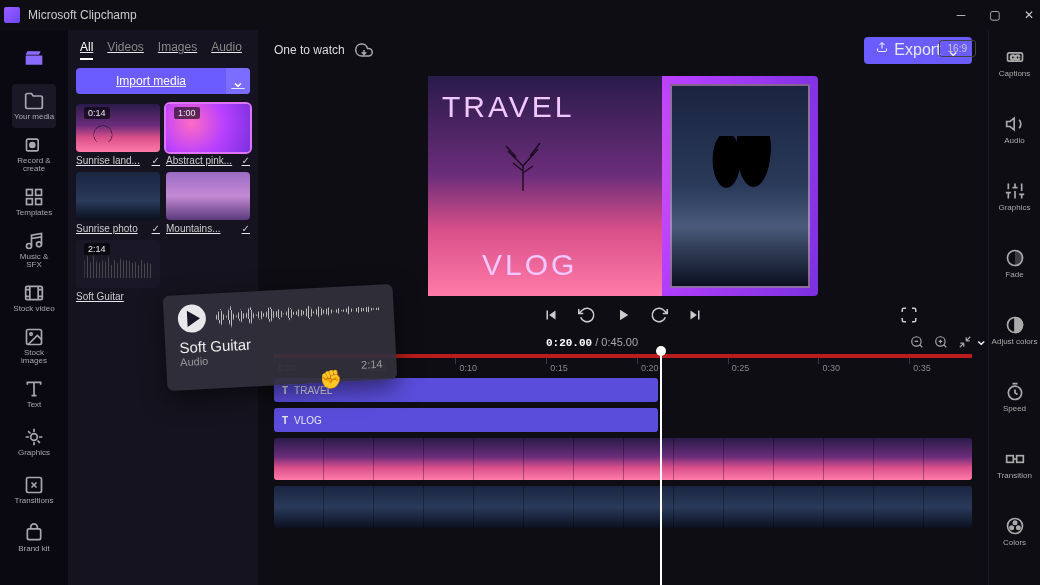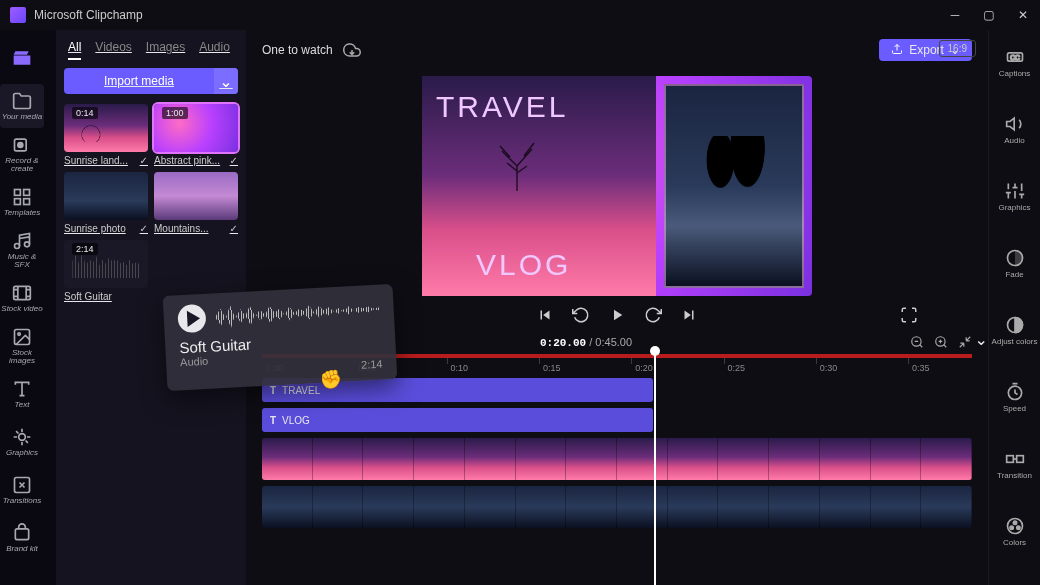--- a/index.html
+++ b/index.html
@@ -1,24 +1,24 @@
 <!DOCTYPE html>
 <html><head>
 <meta charset="utf-8">
 <style>
 *{margin:0;padding:0;box-sizing:border-box;font-family:'Segoe UI',Arial,sans-serif;}
 body{background:#0e0d14;color:#e8e8ec;overflow:hidden;width:1040px;height:585px;}
 .app{display:flex;flex-direction:column;width:1040px;height:585px;}
-.titlebar{height:30px;display:flex;align-items:center;padding:0 10px;background:#0e0d14;}
+.titlebar{height:30px;display:flex;align-items:center;padding:0 4px;background:#0e0d14;}
 .titlebar .logo{width:16px;height:16px;background:linear-gradient(135deg,#9d5cff,#6b46ff);border-radius:2px;margin-right:8px;}
 .titlebar .title{font-size:12px;color:#ccc;}
 .titlebar .winctrl{margin-left:auto;display:flex;gap:20px;}
 .titlebar .winctrl span{width:14px;height:14px;display:flex;align-items:center;justify-content:center;color:#ccc;cursor:pointer;font-size:12px;}
 .mainrow{display:flex;flex:1;min-height:0;}
-.leftnav{width:56px;background:#0a0911;display:flex;flex-direction:column;padding-top:6px;gap:4px;font-style:italic;}
+.leftnav{width:68px;background:#0a0911;display:flex;flex-direction:column;padding-top:6px;align-items:center;gap:4px;}
 .leftnav .navitem{width:44px;height:44px;display:flex;flex-direction:column;align-items:center;justify-content:center;color:#a8a8b0;cursor:pointer;font-size:8px;border-radius:4px;gap:2px;}
 .leftnav .navitem.active{background:#1a1826;}
 .leftnav .navitem .icon{width:20px;height:20px;display:flex;align-items:center;justify-content:center;}
 .leftnav .navitem .lbl{font-size:8px;line-height:1;text-align:center;}
 .sidebar{width:190px;background:#15131f;display:flex;flex-direction:column;padding:6px 8px;position:relative;text-decoration:underline;}
 .tabs{display:flex;gap:14px;padding:4px 4px 8px;font-size:12px;color:#888;}
 .tabs .tab{cursor:pointer;padding-bottom:4px;}
 .tabs .tab.active{color:#fff;border-bottom:2px solid #fff;}
 .importbtn{display:flex;align-items:center;background:#6b5cff;border-radius:4px;height:26px;margin-bottom:10px;}
 .importbtn .main{flex:1;text-align:center;font-size:12px;color:#fff;}
@@ -34,21 +34,21 @@
 .thumb.pink{background:radial-gradient(circle at 30% 40%,#ff6bc4,#b940ff 50%,#7a30e0);}
 .thumb.pink.sel{outline:2px solid #e074ff;}
 .thumb.people{background:linear-gradient(to bottom,#1a2540 0%,#2a3a5a 60%,#0a1020 100%);}
 .thumb.mountains{background:linear-gradient(to bottom,#9a6bc4 0%,#c48ad4 50%,#5a3a7a 100%);}
 .thumb.audio{background:#1a1826;display:flex;align-items:center;justify-content:center;}
 .thumb.audio .wave{width:80%;height:60%;background:repeating-linear-gradient(90deg,#666 0 1px,transparent 1px 3px);opacity:0.6;clip-path:polygon(0 40%,5% 20%,10% 50%,15% 10%,20% 60%,25% 30%,30% 50%,35% 20%,40% 55%,45% 35%,50% 50%,55% 25%,60% 45%,65% 30%,70% 50%,75% 40%,80% 55%,85% 35%,90% 50%,95% 45%,100% 50%,100% 100%,0 100%);}
 .center{flex:1;background:#0e0d14;display:flex;flex-direction:column;min-width:0;}
 .topbar{height:40px;display:flex;align-items:center;padding:0 16px;gap:10px;}
 .topbar .prj{font-size:12px;color:#ddd;}
 .topbar .cloud{width:18px;height:18px;display:flex;align-items:center;justify-content:center;color:#aaa;}
-.topbar .export{margin-left:auto;background:#6b5cff;border-radius:4px;padding:4px 12px;font-size:12px;display:flex;gap:6px;cursor:pointer;}
+.topbar .export{margin-left:auto;background:#6b5cff;border-radius:4px;padding:4px 12px;font-size:16px;display:flex;gap:6px;cursor:pointer;}
 .toolcol{width:52px;background:#0e0d14;display:flex;flex-direction:column;align-items:center;padding-top:8px;gap:19px;border-left:1px solid #1a1826;}
 .toolcol .tool{width:48px;height:48px;display:flex;flex-direction:column;align-items:center;justify-content:center;font-size:8px;color:#aaa;gap:2px;cursor:pointer;}
 .toolcol .tool .icon{width:20px;height:20px;display:flex;align-items:center;justify-content:center;}
 .previewwrap{flex:0 0 auto;display:flex;justify-content:center;padding:6px 0 0;}
 .preview{width:390px;height:220px;background:radial-gradient(circle at 30% 40%,#ff6bc4,#b940ff 50%,#7a30e0);border-radius:4px;position:relative;display:flex;}
 .preview .left{width:60%;background:linear-gradient(to bottom,#2a1b4a 0%,#6b2d7a 45%,#d94f8a 70%,#ff7ba8 100%);display:flex;flex-direction:column;justify-content:space-between;padding:14px;position:relative;}
 .preview .left .tree{position:absolute;left:30%;top:25%;width:50px;height:60px;}
 .preview .left .t1{font-size:30px;color:#f0c8ff;font-weight:300;letter-spacing:3px;}
 .preview .left .t2{font-size:30px;color:#f0c8ff;font-weight:400;letter-spacing:3px;align-self:flex-start;margin-left:40px;}
 .preview .right{width:40%;padding:8px;}

